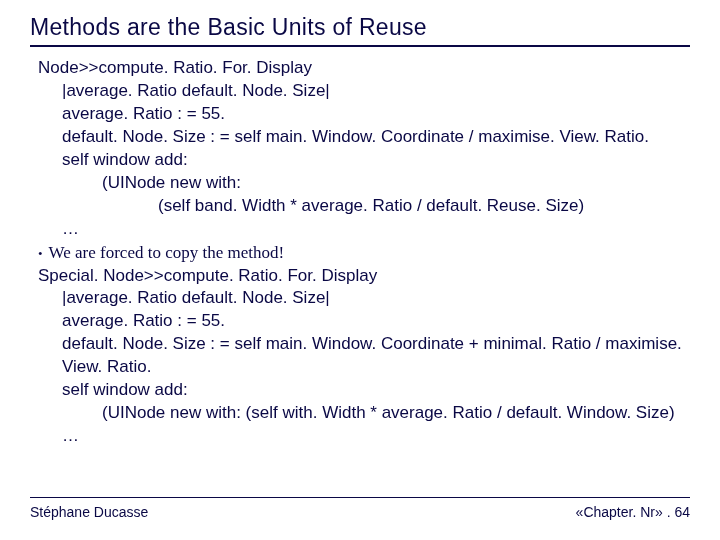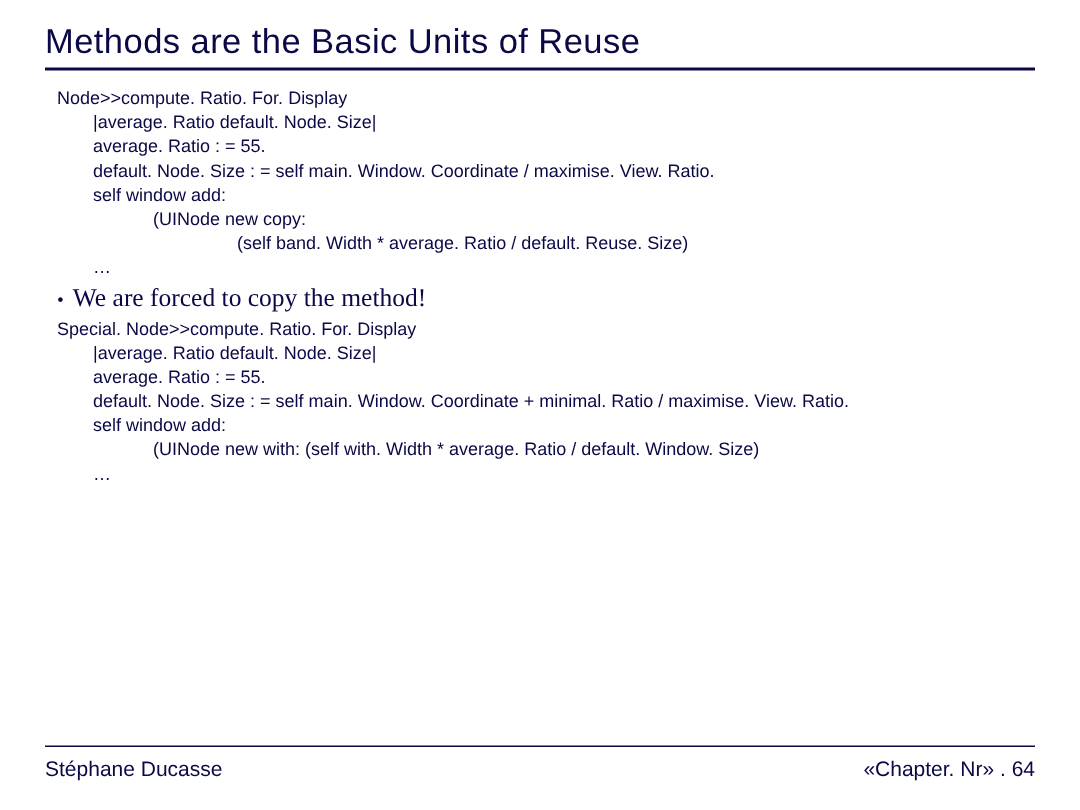--- a/index.html
+++ b/index.html
@@ -17,21 +17,21 @@
     font-weight: normal;
     margin-bottom: 4px;
     letter-spacing: 0.3px;
   }
   .hr-line {
     border: none;
     border-top: 2px solid #0a0845;
     margin-bottom: 10px;
   }
   .code-block {
-    font-size: 12px;
+    font-size: 17px;
     line-height: 1.35;
     padding-left: 8px;
   }
   .code-block .indent1 { padding-left: 24px; }
   .code-block .indent2 { padding-left: 64px; }
   .code-block .indent3 { padding-left: 120px; }
   .bold { font-weight: normal; }
   .bullet-row {
     font-size: 17px;
     padding-left: 8px;
@@ -64,21 +64,21 @@
 <hr class="hr-line">
 
 <div class="code-block">
   <div>Node&gt;&gt;compute. Ratio. For. Display</div>
   <div class="indent1">|average. Ratio default. Node. Size|</div>
   <div class="indent1">average. Ratio : = 55.</div>
   <div class="indent1">
     <span class="bold">default. Node. Size : = self main. Window. Coordinate / maximise. View. Ratio</span><span>.</span>
   </div>
   <div class="indent1">self window add:</div>
-  <div class="indent2">(UINode new copy:</div>
+  <div class="indent2">(UINode new with:</div>
   <div class="indent3">
     <span>(self band. Width * average. Ratio / </span><span class="bold">default. Reuse. Size</span><span>)</span>
   </div>
   <div class="indent1">…</div>
 </div>
 
 <div class="bullet-row">
   <span class="dot">•</span><span>We are forced to copy the method!</span>
 </div>
 

